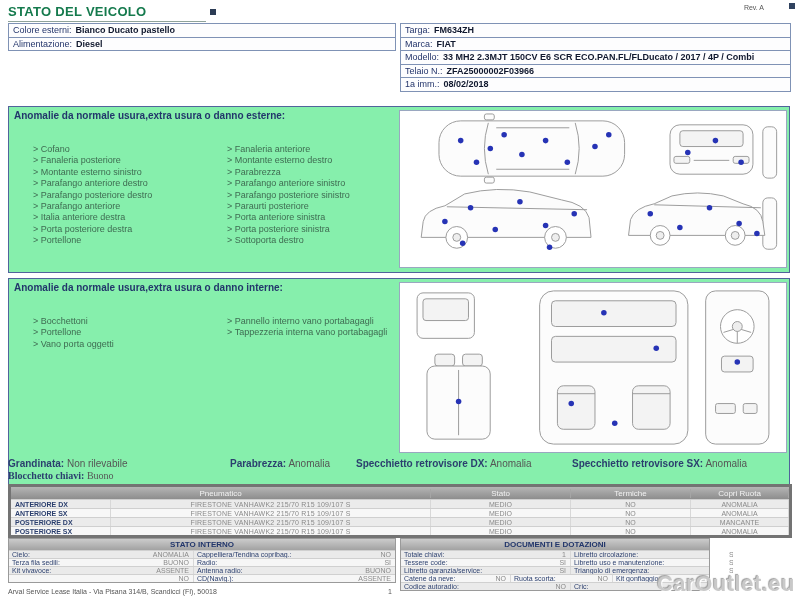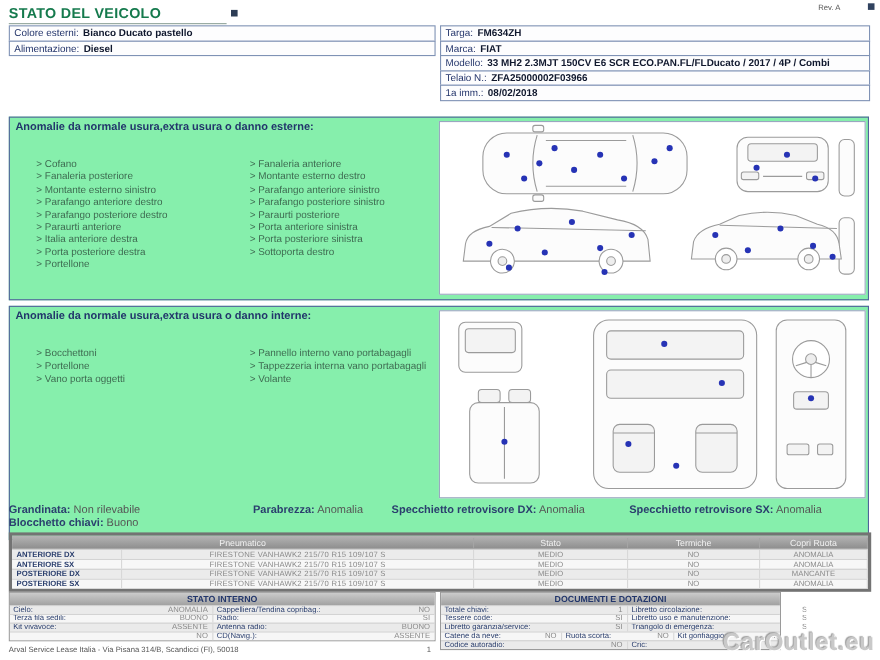--- a/index.html
+++ b/index.html
@@ -39,21 +39,21 @@
   #exterior .diagram-box { height:158px; }
   #interior .diagram-box { height:171px; }
   svg { display:block; }
 
   
   .summary { position:absolute; left:8px; top:458px; width:784px; height:24px; font-size:10px; }
   .sum-item { position:absolute; white-space:nowrap; }
   .sum-item .lbl { font-weight:bold; color:#2b3f6e; }
   .sum-item .val { color:#555; }
   #sum0 { left:0; top:0; } #sum1 { left:222px; top:0; } #sum2 { left:348px; top:0; }
-  #sum3 { left:564px; top:0; } #sum4 { left:0; top:12px; }
+  #sum3 { left:564px; top:0; } #sum4 { left:0; top:12px;font-family:Liberation Serif, serif; }
 
   
   .tires { position:absolute; left:8px; top:484px; width:784px; border:3px solid #737373; }
   .tt-header { display:grid; grid-template-columns:420px 140px 120px 1fr; height:12px;
                background:linear-gradient(#b5b5b5,#8d8d8d); color:#f2f2f2; font-size:8px;
                align-items:center; text-align:center; }
   .tt-header > div { border-right:1px solid #a5a5a5; }
   .tt-row { display:grid; grid-template-columns:100px 320px 140px 120px 1fr; height:9px;
             font-size:7px; color:#8a8a8a; border-top:1px solid #cfcfcf; }
   .tt-row:nth-child(odd)  { background:#f7f7f7; }
@@ -134,28 +134,29 @@
   </div>
 
   <div class="section" id="exterior">
     <div class="section-title">Anomalie da normale usura,extra usura o danno esterne:</div>
     <ul class="anom-list c1">
       <li>Cofano</li>
       <li>Fanaleria posteriore</li>
       <li>Montante esterno sinistro</li>
       <li>Parafango anteriore destro</li>
       <li>Parafango posteriore destro</li>
-      <li>Paraurti anteriore</li>
+      <li>Parafango anteriore</li>
       <li>Italia anteriore destra</li>
       <li>Porta posteriore destra</li>
       <li>Portellone</li>
     </ul>
     <ul class="anom-list c2">
       <li>Fanaleria anteriore</li>
       <li>Montante esterno destro</li>
+      <li>Parabrezza</li>
       <li>Parafango anteriore sinistro</li>
       <li>Parafango posteriore sinistro</li>
       <li>Paraurti posteriore</li>
       <li>Porta anteriore sinistra</li>
       <li>Porta posteriore sinistra</li>
       <li>Sottoporta destro</li>
     </ul>
     <div class="diagram-box">
       <svg viewBox="0 0 388 158" width="386" height="156">
         <g stroke="#9b9b9b" fill="#fcfcfc" stroke-width="1">
@@ -225,21 +226,20 @@
   <div class="section" id="interior">
     <div class="section-title">Anomalie da normale usura,extra usura o danno interne:</div>
     <ul class="anom-list c1">
       <li>Bocchettoni</li>
       <li>Portellone</li>
       <li>Vano porta oggetti</li>
     </ul>
     <ul class="anom-list c2">
       <li>Pannello interno vano portabagagli</li>
       <li>Tappezzeria interna vano portabagagli</li>
-      <li>Volante</li>
     </ul>
     <div class="diagram-box">
       <svg viewBox="0 0 388 171" width="386" height="169">
         <g stroke="#9b9b9b" fill="#fcfcfc" stroke-width="1">
 
           <rect x="16" y="10" width="58" height="46" rx="6"></rect>
           <rect x="22" y="16" width="46" height="22" rx="3" fill="#f3f3f3"></rect>
 
           <rect x="34" y="72" width="20" height="12" rx="3" fill="#f3f3f3"></rect>
           <rect x="62" y="72" width="20" height="12" rx="3" fill="#f3f3f3"></rect>

